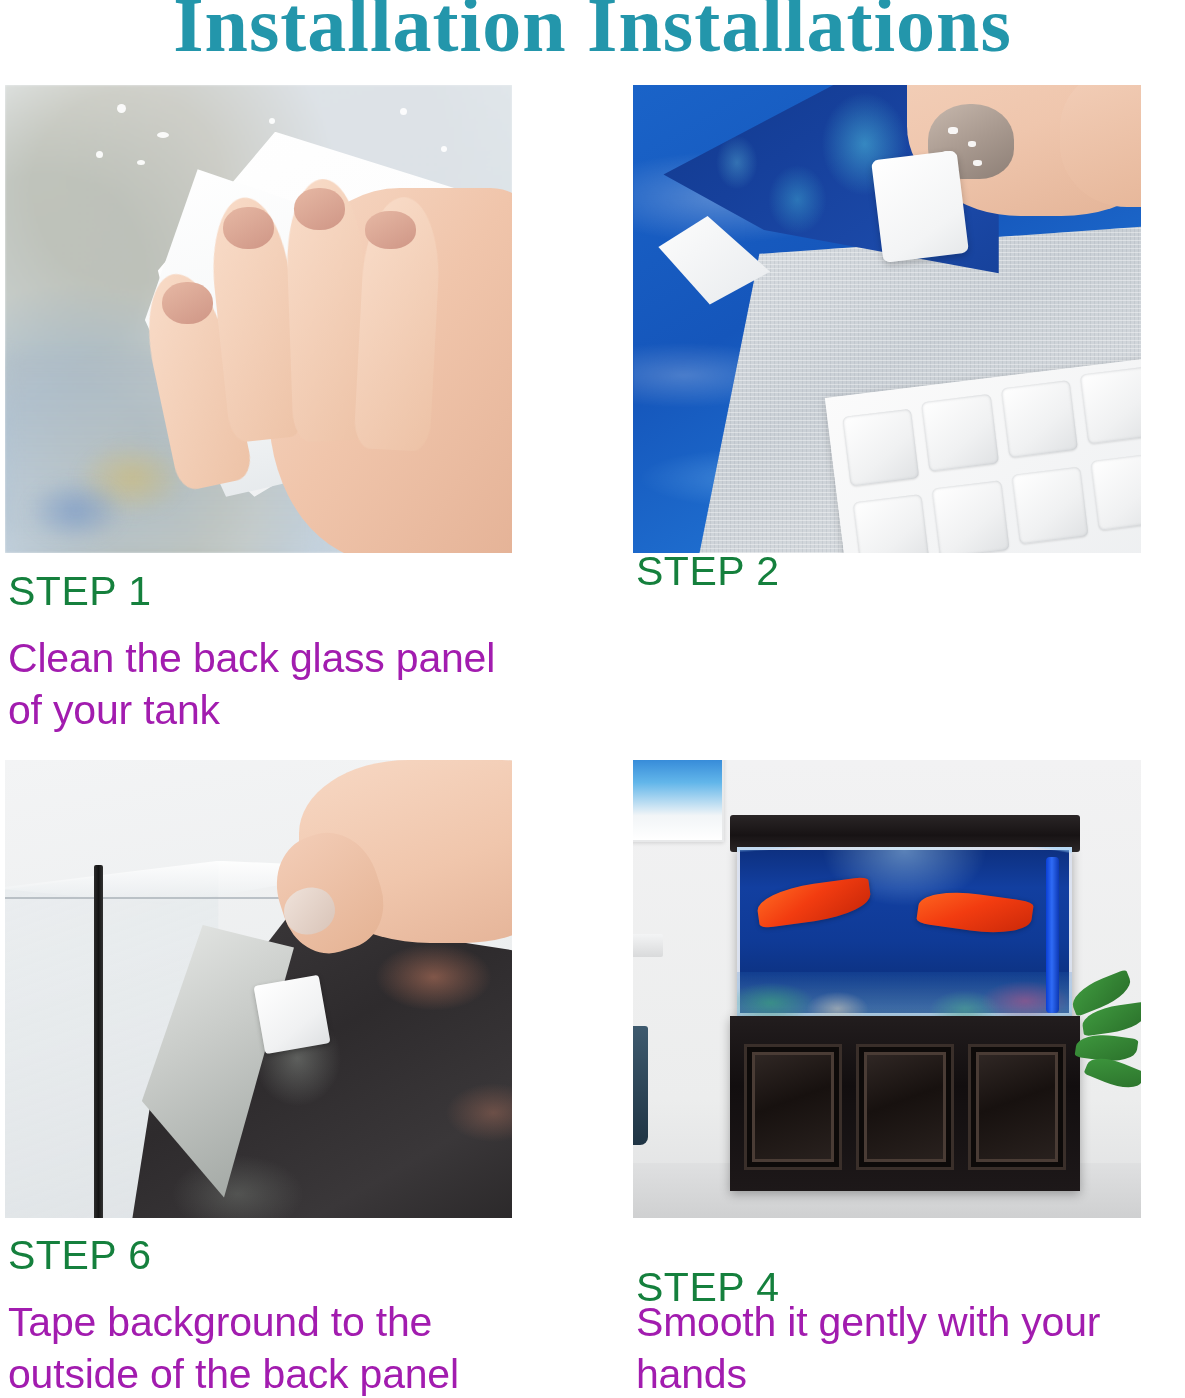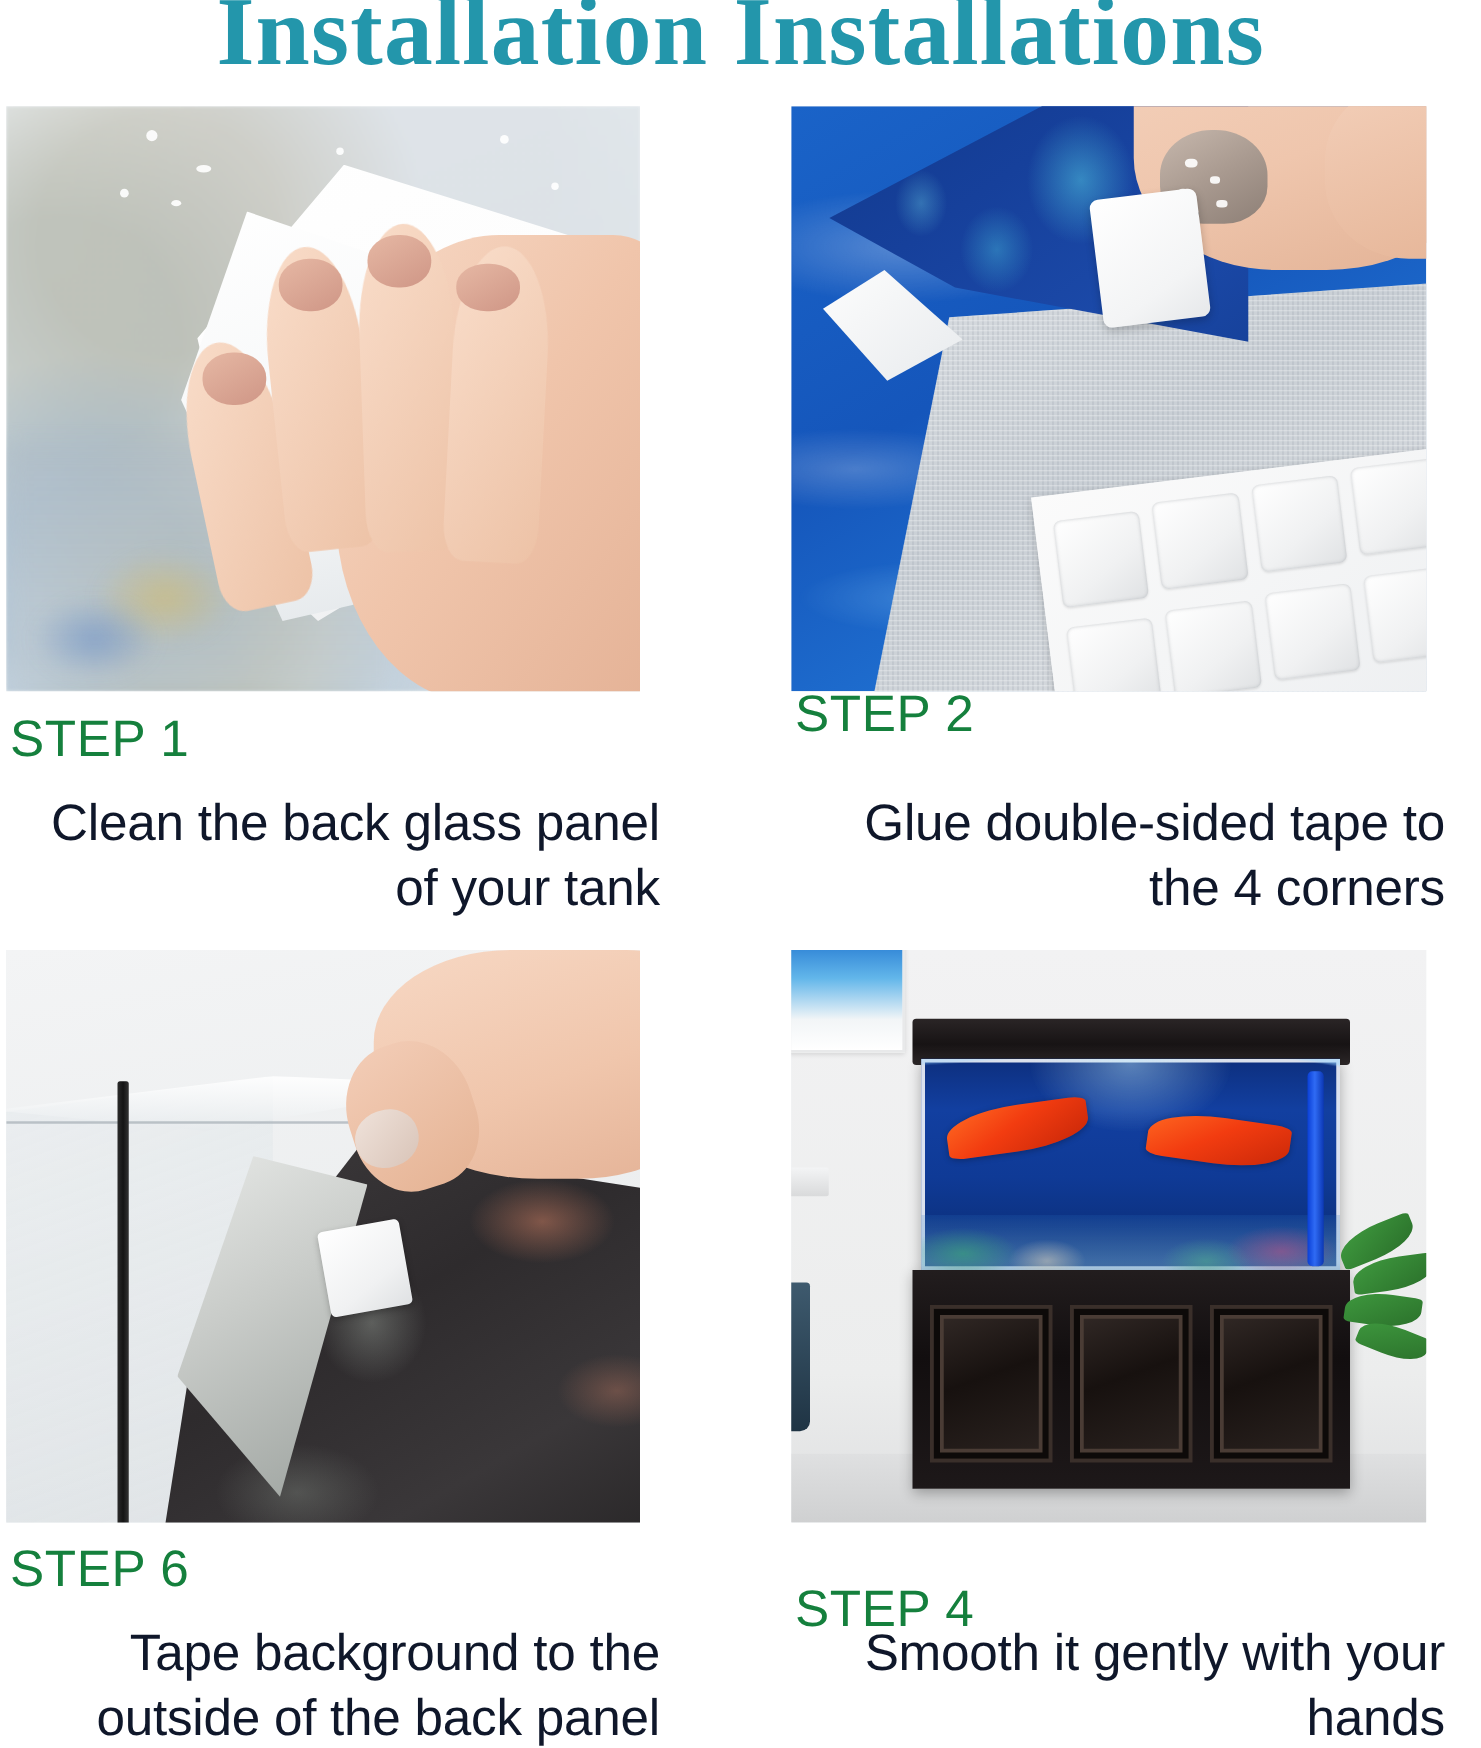--- a/index.html
+++ b/index.html
@@ -26,24 +26,23 @@
     position:absolute;
     font-size:41px;
     color:#15803d;
     letter-spacing:0.5px;
     font-weight:400;
     white-space:nowrap;
   }
   .step-text {
     position:absolute;
     font-size:41px;
-    color:#0f172a;
+    color:#a21caf;
     line-height:1.28;
     letter-spacing:-0.2px;
-    text-align:right;
   }
 
   
   #p1 { left:5px; top:85px; width:507px; height:468px; }
   .p1-bg {
     position:absolute; inset:0;
     background:
       radial-gradient(circle at 14% 82%, rgba(110,150,190,.35) 0 14%, transparent 32%),
       radial-gradient(circle at 30% 88%, rgba(205,170,90,.30) 0 12%, transparent 30%),
       radial-gradient(circle at 46% 90%, rgba(120,160,200,.25) 0 12%, transparent 30%),
@@ -386,21 +385,20 @@
       <div class="p2-sq" style="left:48%; top:6%;  width:19%; height:34%;"></div>
       <div class="p2-sq" style="left:70%; top:4%;  width:19%; height:34%;"></div>
       <div class="p2-sq" style="left:4%;  top:52%; width:19%; height:34%;"></div>
       <div class="p2-sq" style="left:26%; top:50%; width:19%; height:34%;"></div>
       <div class="p2-sq" style="left:48%; top:48%; width:19%; height:34%;"></div>
       <div class="p2-sq" style="left:70%; top:46%; width:19%; height:34%;"></div>
     </div>
   </div>
 
   <div class="step-label" style="left:636px; top:548px;">STEP 2</div>
-  <div class="step-text" style="left:636px; top:632px; width:520px;">Glue double-sided tape to the 4 corners</div>
 
   <div class="photo" id="p3">
     <div class="p3-bg"></div>
     <div class="p3-glass"></div>
     <div class="p3-glass-top"></div>
     <div class="p3-edge"></div>
     <div class="p3-corner"></div>
     <div class="p3-poster"></div>
     <div class="p3-curl"></div>
     <div class="p3-pad"></div>

